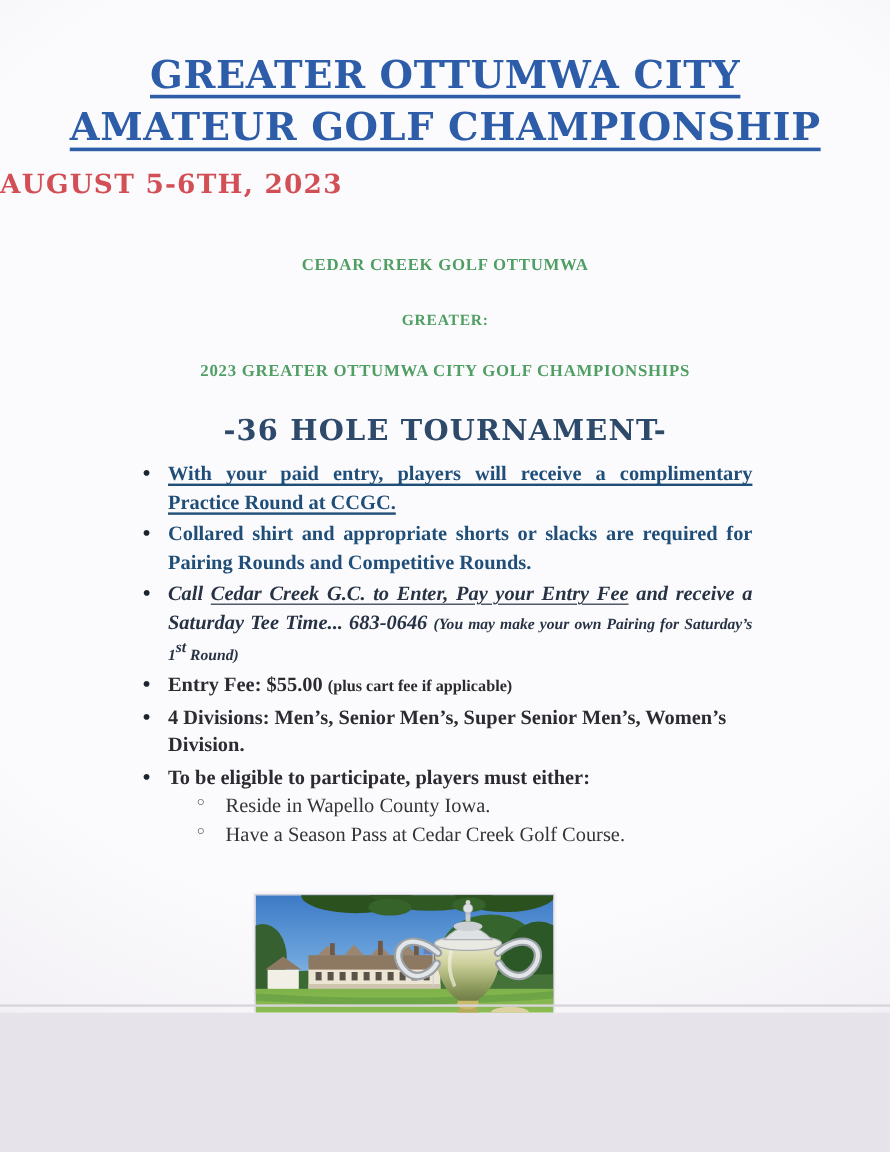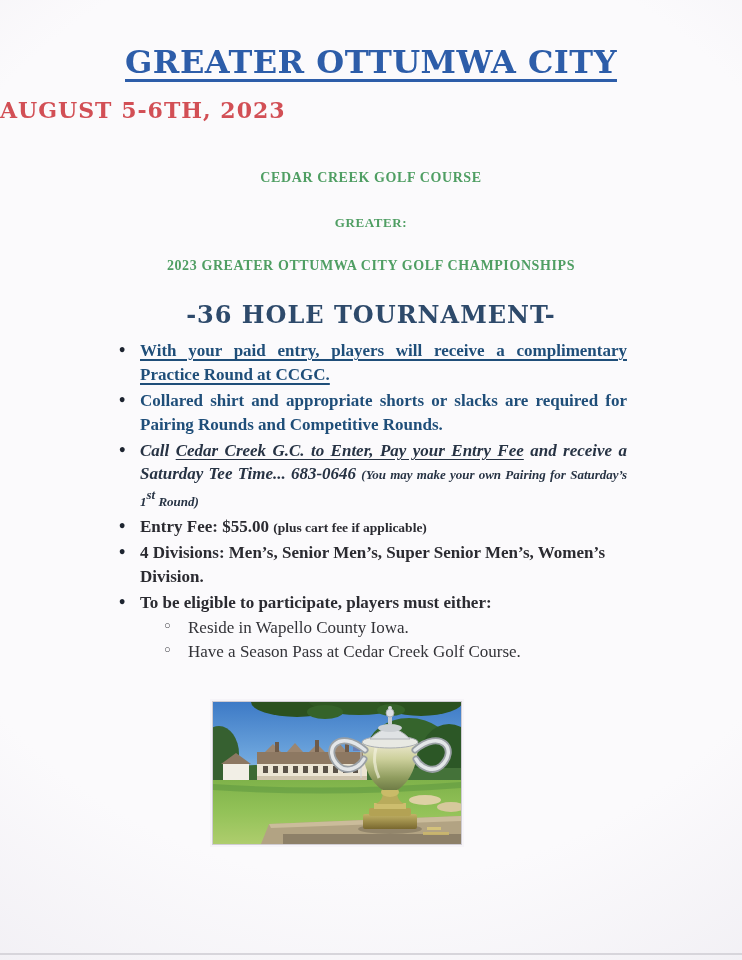--- a/index.html
+++ b/index.html
@@ -1,18 +1,18 @@
 <!DOCTYPE html>
 <html><head>
 <meta charset="utf-8">
 <style>
   html,body{margin:0;padding:0;background:#e6e4ea;}
   .page{
     position:relative;
-    width:742px;height:960px;
+    width:742px;height:844px;
     margin:0 auto;
     background:
       radial-gradient(ellipse 120% 90% at 50% 42%, #fbfafc 55%, #f1eff4 80%, #e7e5ec 100%);
     overflow:hidden;
     font-family:"Liberation Serif", serif;
     color:#2b2b31;
   }
   .scan-edge{position:absolute;left:0;right:0;bottom:5px;height:2px;background:#d7d5db;}
   .content{padding-top:40px;}
 
@@ -116,25 +116,26 @@
   .photo-wrap svg{display:block;}
 </style>
 </head>
 <body>
 
 <div class="page">
   <div class="content">
 
     <h1 class="title">
       <span class="line">GREATER OTTUMWA CITY</span>
+      <span class="line">AMATEUR GOLF CHAMPIONSHIP</span>
     </h1>
 
     <div class="event-date">AUGUST 5-6TH, 2023</div>
 
-    <div class="green-line course-name">CEDAR CREEK GOLF COURSE</div>
+    <div class="green-line course-name">CEDAR CREEK GOLF OTTUMWA</div>
 
     <div class="green-line presents">GREATER:</div>
 
     <div class="green-line subtitle">2023 GREATER OTTUMWA CITY GOLF CHAMPIONSHIPS</div>
 
     <div class="section-heading">-36 HOLE TOURNAMENT-</div>
 
     <ul class="bullets">
       <li class="blue underlined">With your paid entry, players will receive a complimentary Practice Round at CCGC.</li>
       <li class="blue">Collared shirt and appropriate shorts or slacks are required for Pairing Rounds and Competitive Rounds.</li>

